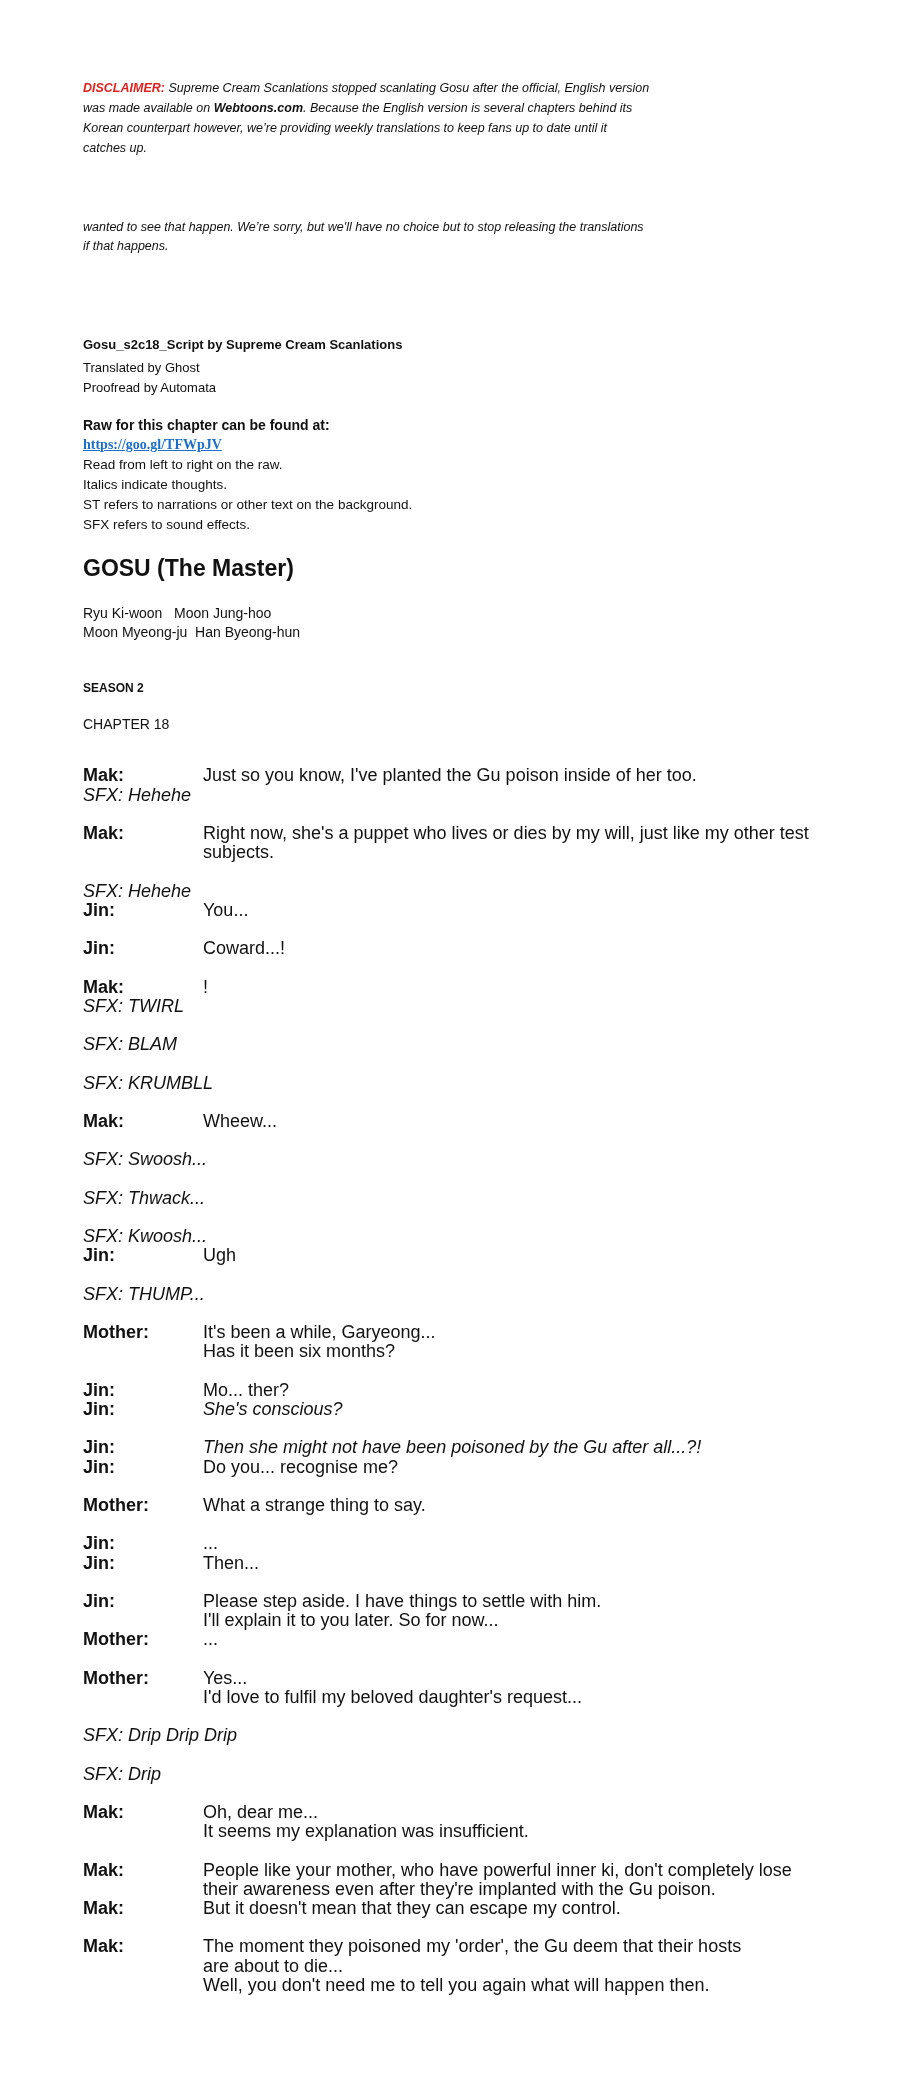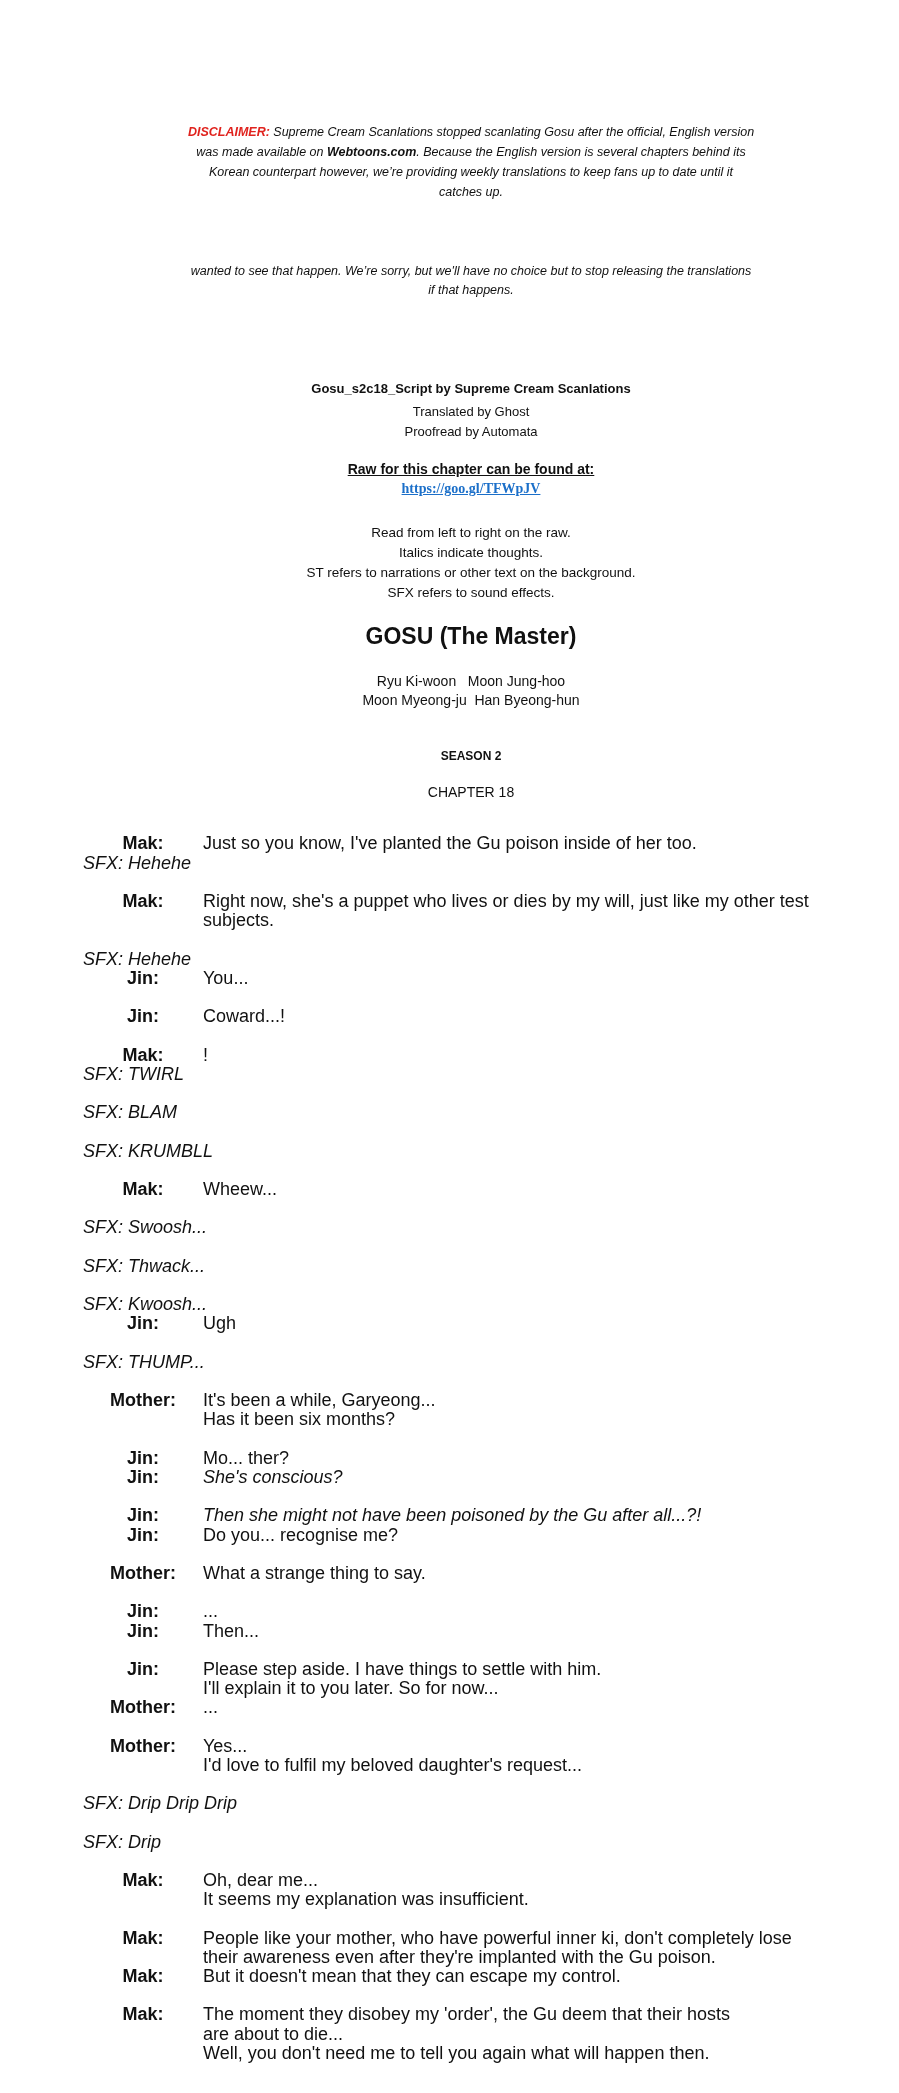--- a/index.html
+++ b/index.html
@@ -1,33 +1,33 @@
 <!DOCTYPE html>
 <html><head>
 <meta charset="utf-8">
 <style>
   html,body{margin:0;padding:0;}
   body{
     width:899px;height:2093px;background:#ffffff;color:#111;
     font-family:"Liberation Sans",sans-serif;overflow:hidden;
   }
-  .doc{padding:84px 40px 0 83px;text-align:center;}
+  .doc{padding:40px 40px 0 83px;}
 
   
   .disclaimer{font-style:italic;font-size:12.5px;line-height:19.7px;white-space:pre;}
   .disclaimer .ln{white-space:pre;}
   .disclaimer .b{font-weight:700;}
   .para2{margin-top:20px;}
 
   
   .doc-title{font-size:13px;font-weight:700;margin:41px 0 6px 0;white-space:pre;}
   .credit{font-size:13px;line-height:19.5px;white-space:pre;}
-  .raw-label{font-size:14px;font-weight:700;margin-top:19px;line-height:19px;white-space:pre;text-decoration:underline;}
+  .raw-label{font-size:14px;font-weight:700;margin-top:19px;line-height:19px;white-space:pre;}
   .raw-link{font-size:14px;font-weight:700;text-decoration:underline;line-height:20px;display:inline-block;white-space:pre;}
-  .notes{margin-top:24px;}
+  .notes{margin-top:0;}
   .note{font-size:13.5px;line-height:20px;white-space:pre;}
   .series-title{font-size:23px;font-weight:700;margin:20px 0 0 0;white-space:pre;}
   .cast{margin-top:22px;}
   .cast-line{font-size:14px;line-height:18.5px;white-space:pre;}
   .season{font-size:12px;font-weight:700;margin-top:40px;white-space:pre;}
   .chapter{font-size:14px;margin-top:21px;white-space:pre;}
 
   
   .script{margin-top:34px;font-size:18px;}
   .row{display:flex;min-height:19.2px;line-height:19.2px;align-items:flex-start;}
@@ -208,21 +208,21 @@
         <div class="spk"></div>
         <div class="txt">their awareness even after they're implanted with the Gu poison.</div>
       </div>
       <div class="row">
         <div class="spk">Mak:</div>
         <div class="txt">But it doesn't mean that they can escape my control.</div>
       </div>
       <div class="row"></div>
       <div class="row">
         <div class="spk">Mak:</div>
-        <div class="txt">The moment they disobey my 'order', the Gu deem that their hosts</div>
+        <div class="txt">The moment they poisoned my 'order', the Gu deem that their hosts</div>
       </div>
       <div class="row">
         <div class="spk"></div>
         <div class="txt">are about to die...</div>
       </div>
       <div class="row">
         <div class="spk"></div>
         <div class="txt">Well, you don't need me to tell you again what will happen then.</div>
       </div>
       <div class="row"></div>

